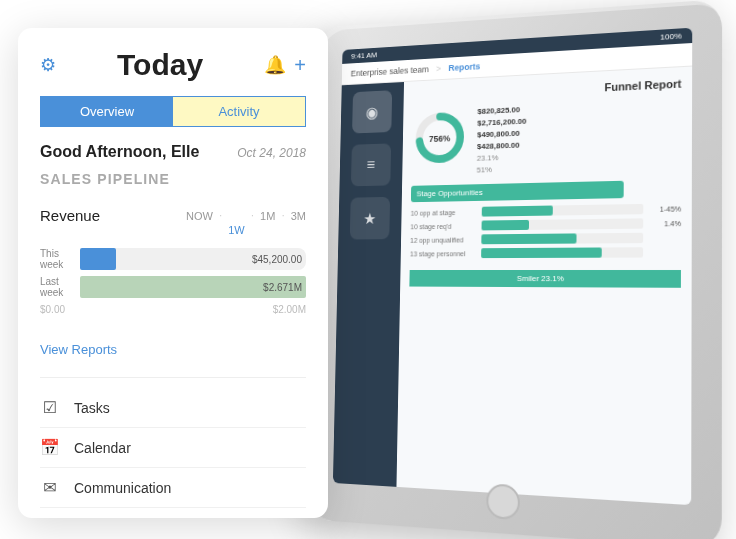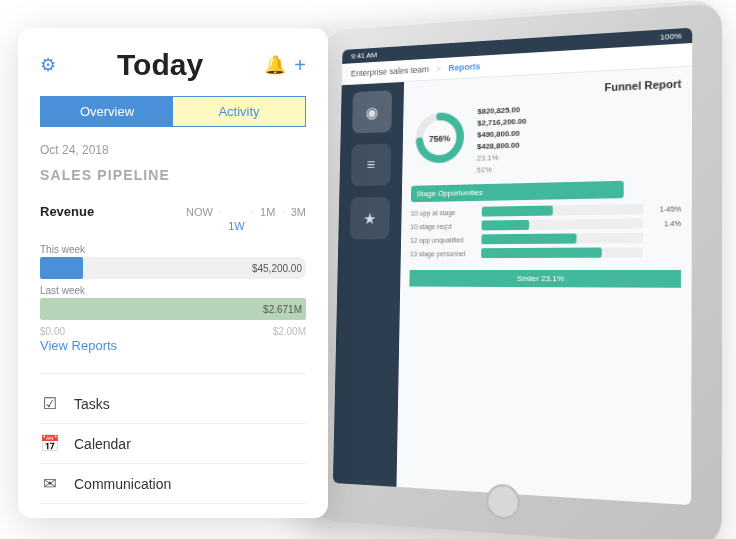--- a/index.html
+++ b/index.html
@@ -86,40 +86,41 @@
       margin-bottom: 10px;
     }
     .fp-greeting {
       font-size: 16px;
       font-weight: 600;
       color: #222;
     }
     .fp-date {
       font-size: 12px;
       color: #999;
+      font-style: italic;
     }
 
     .fp-section-label {
       font-size: 14px;
       font-weight: 600;
       color: #aaa;
       letter-spacing: 0.08em;
       text-transform: uppercase;
       margin-bottom: 8px;
     }
 
     .fp-revenue-header {
       display: flex;
       align-items: center;
       justify-content: space-between;
       margin-bottom: 8px;
     }
     .fp-revenue-title {
-      font-size: 13px;
-      font-weight: 700;
+      font-size: 15px;
+      font-weight: 400;
       color: #222;
     }
     .fp-time-filters {
       display: flex;
       gap: 6px;
       align-items: center;
       font-size: 11px;
       color: #999;
     }
     .fp-time-filter {
@@ -143,21 +144,21 @@
     }
 
     .fp-bar-group {
       display: flex;
       flex-direction: column;
       gap: 6px;
       padding: 4px 0;
     }
     .fp-bar-row {
       display: flex;
-      flex-direction: column;
+      flex-direction: row;
       gap: 2px;
     }
     .fp-bar-label {
       font-size: 10px;
       color: #888;
     }
     .fp-bar-track {
       height: 22px;
       background: #f0f0f0;
       border-radius: 8px;
@@ -548,20 +549,21 @@
       <span class="fp-icon">🔔</span>
       <span class="fp-icon" style="margin-left:8px; font-size:20px;">+</span>
     </div>
 
     <div class="fp-tabs">
       <div class="fp-tab active">Overview</div>
       <div class="fp-tab inactive">Activity</div>
     </div>
 
     <div class="fp-greeting-row">
+      <span class="fp-greeting">Good Afternoon, Elle</span>
       <span class="fp-date">Oct 24, 2018</span>
     </div>
 
     <div class="fp-section-label">SALES PIPELINE</div>
 
     <div class="fp-revenue-header">
       <span class="fp-revenue-title">Revenue</span>
       <div class="fp-time-filters">
         <span class="fp-time-filter">NOW</span>
         <span class="fp-time-sep">·</span>

